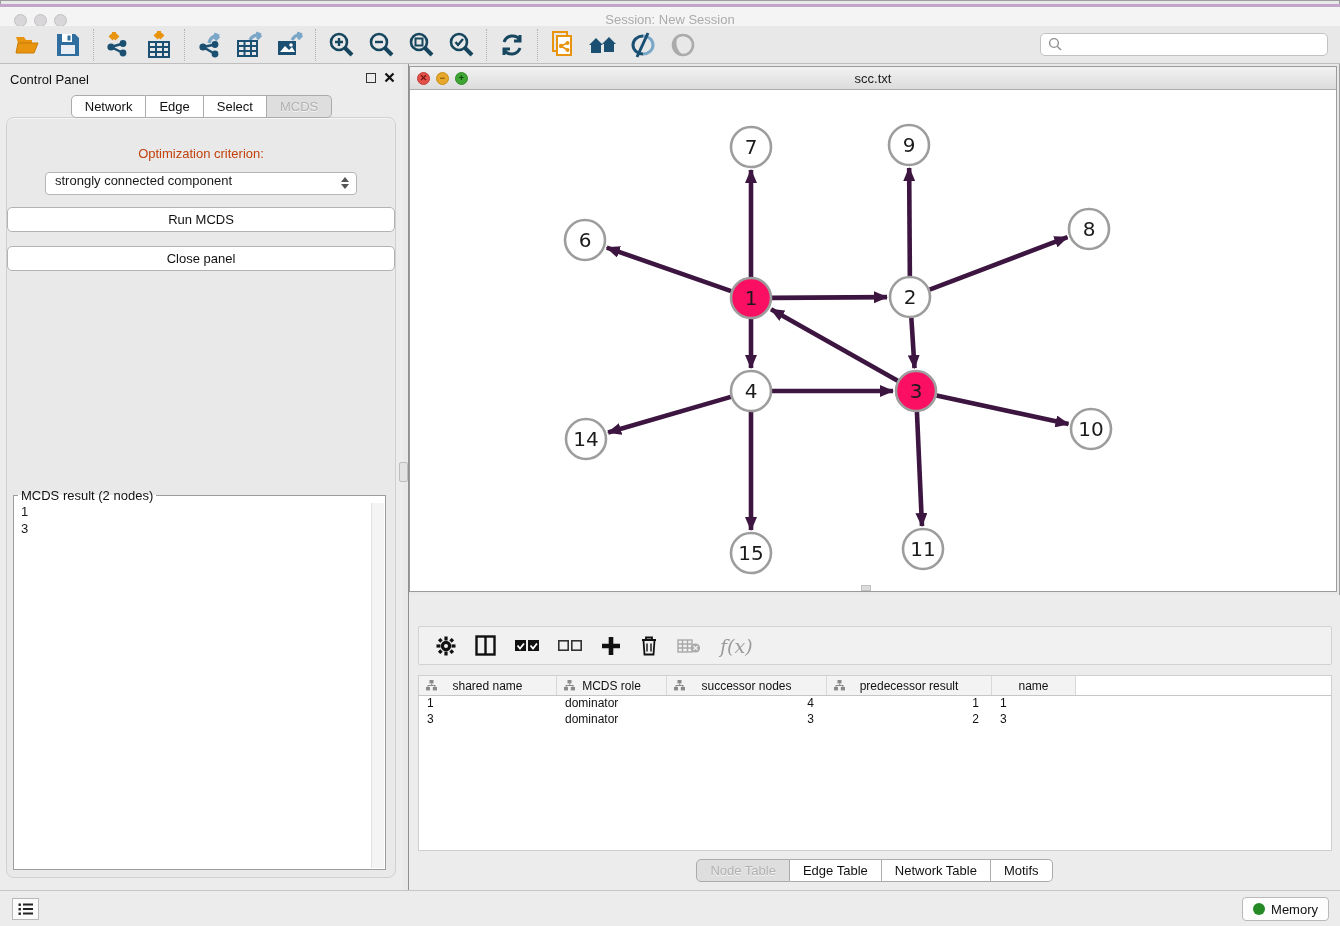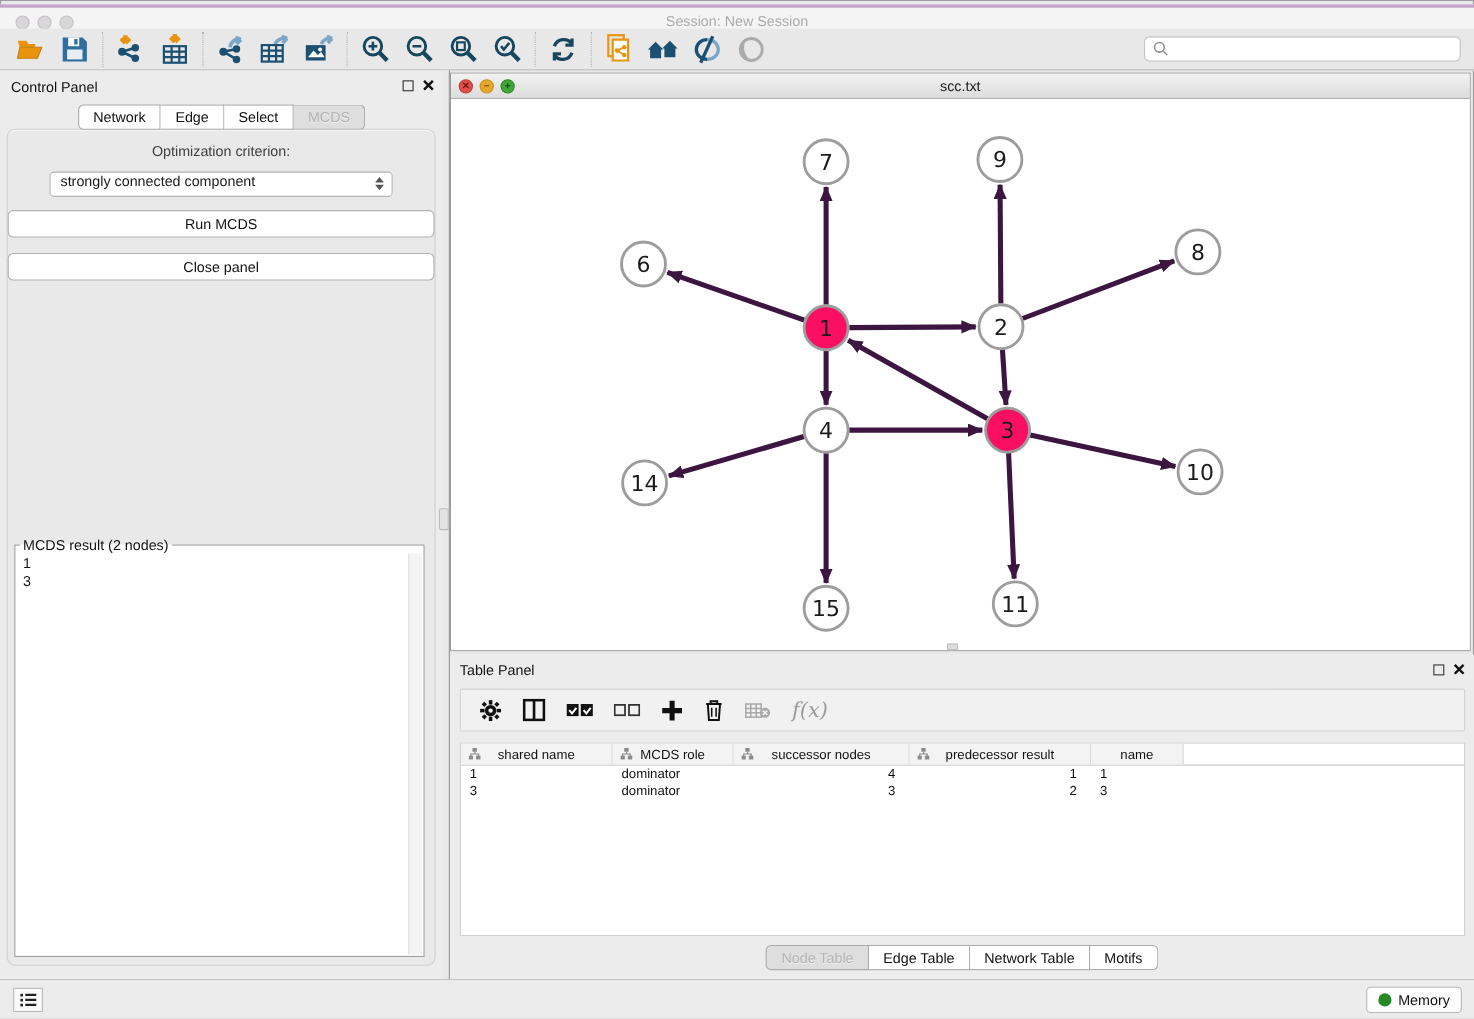--- a/index.html
+++ b/index.html
@@ -32,21 +32,21 @@
   .panel-icons { position:absolute; right:8px; top:8px; display:flex; gap:8px; align-items:center; }
   .float-box { width:10px; height:10px; border:1.5px solid #333; background:transparent; }
   .cp-tabs { position:absolute; left:0; right:0; top:31px; display:flex; justify-content:center; z-index:3; }
   .tab-btn { border:1px solid #ABABAB; background:#fff; padding:3px 13px; font-size:13px; color:#111;
     border-left-width:0; }
   .tab-btn:first-child { border-left-width:1px; border-top-left-radius:5px; border-bottom-left-radius:5px; }
   .tab-btn:last-child { border-top-right-radius:5px; border-bottom-right-radius:5px; }
   .tab-btn.selected { background:#DEDEDE; color:#B2B0B0; text-shadow:0 1px 0 #f4f4f4; }
   .cp-content { position:absolute; left:6px; right:7px; top:53px; bottom:12px;
     background:#E9E9E9; border:1px solid #D0D0D0; border-radius:8px; box-shadow: inset 0 1px 0 #f6f6f6; }
-  .opt-label { text-align:center; margin-top:12px; color:#404040; }
+  .opt-label { text-align:center; margin-top:28px; color:#c2410c; }
   .select-box { position:relative; margin:11px auto 0; width:312px; height:23px; background:#fff;
     border:1px solid #B5B5B5; border-radius:4px; display:flex; align-items:flex-start; padding-left:9px; }
   .select-box .chevrons { position:absolute; right:7px; top:4px; display:flex; flex-direction:column; gap:2px; }
   .chev-up { width:0; height:0; border-left:4px solid transparent; border-right:4px solid transparent; border-bottom:5px solid #555; }
   .chev-dn { width:0; height:0; border-left:4px solid transparent; border-right:4px solid transparent; border-top:5px solid #555; }
   .cp-buttons { display:flex; justify-content:center; gap:14px; margin-top:12px;flex-direction:column; }
   .push-btn { background:#fff; border:1px solid #B2B2B2; border-radius:5px; padding:4px 15px; font-size:13px; color:#111; }
   .mcds-fieldset { position:absolute; left:6px; right:9px; top:370px; bottom:7px;
     border:1px solid #9D9D9D; background:#ffffff; }
   .mcds-fieldset legend { margin-left:4px; padding:0 3px; font-size:13px; color:#111; background:transparent; }
@@ -337,29 +337,20 @@
         <circle cx="341" cy="463" r="20" fill="#FFFFFF" stroke="#9D9D9D" stroke-width="2.6"></circle>
         <text x="341" y="463" dy="0.36em" text-anchor="middle" fill="#1B1B1B" font-family="&quot;DejaVu Sans&quot;, sans-serif" font-size="20">15</text>
         <circle cx="513" cy="459" r="20" fill="#FFFFFF" stroke="#9D9D9D" stroke-width="2.6"></circle>
         <text x="513" y="459" dy="0.36em" text-anchor="middle" fill="#1B1B1B" font-family="&quot;DejaVu Sans&quot;, sans-serif" font-size="20">11</text>
       </svg>
     <div class="nw-hthumb"></div>
   </div>
 </div>
 
 <div class="table-panel">
-  <div class="tp-header">
-    <span class="tp-title">Table Panel</span>
-    <span class="panel-icons">
-      <span class="float-box"></span>
-      <svg width="11" height="11" viewBox="0 0 11 11">
-          <path d="M1.5 1.5 L9.5 9.5 M9.5 1.5 L1.5 9.5" stroke="#111" stroke-width="2.2"></path>
-        </svg>
-    </span>
-  </div>
 
   <div class="tp-toolbar">
     <span class="tp-icon">
       <svg width="20" height="20" viewBox="0 0 20 20">
           <g fill="#111">
             <circle cx="10" cy="10" r="5.2"></circle>
             <rect x="8.4" y="0.5" width="3.2" height="4"></rect>
             <rect x="8.4" y="15.5" width="3.2" height="4"></rect>
             <rect x="0.5" y="8.4" width="4" height="3.2"></rect>
             <rect x="15.5" y="8.4" width="4" height="3.2"></rect>

